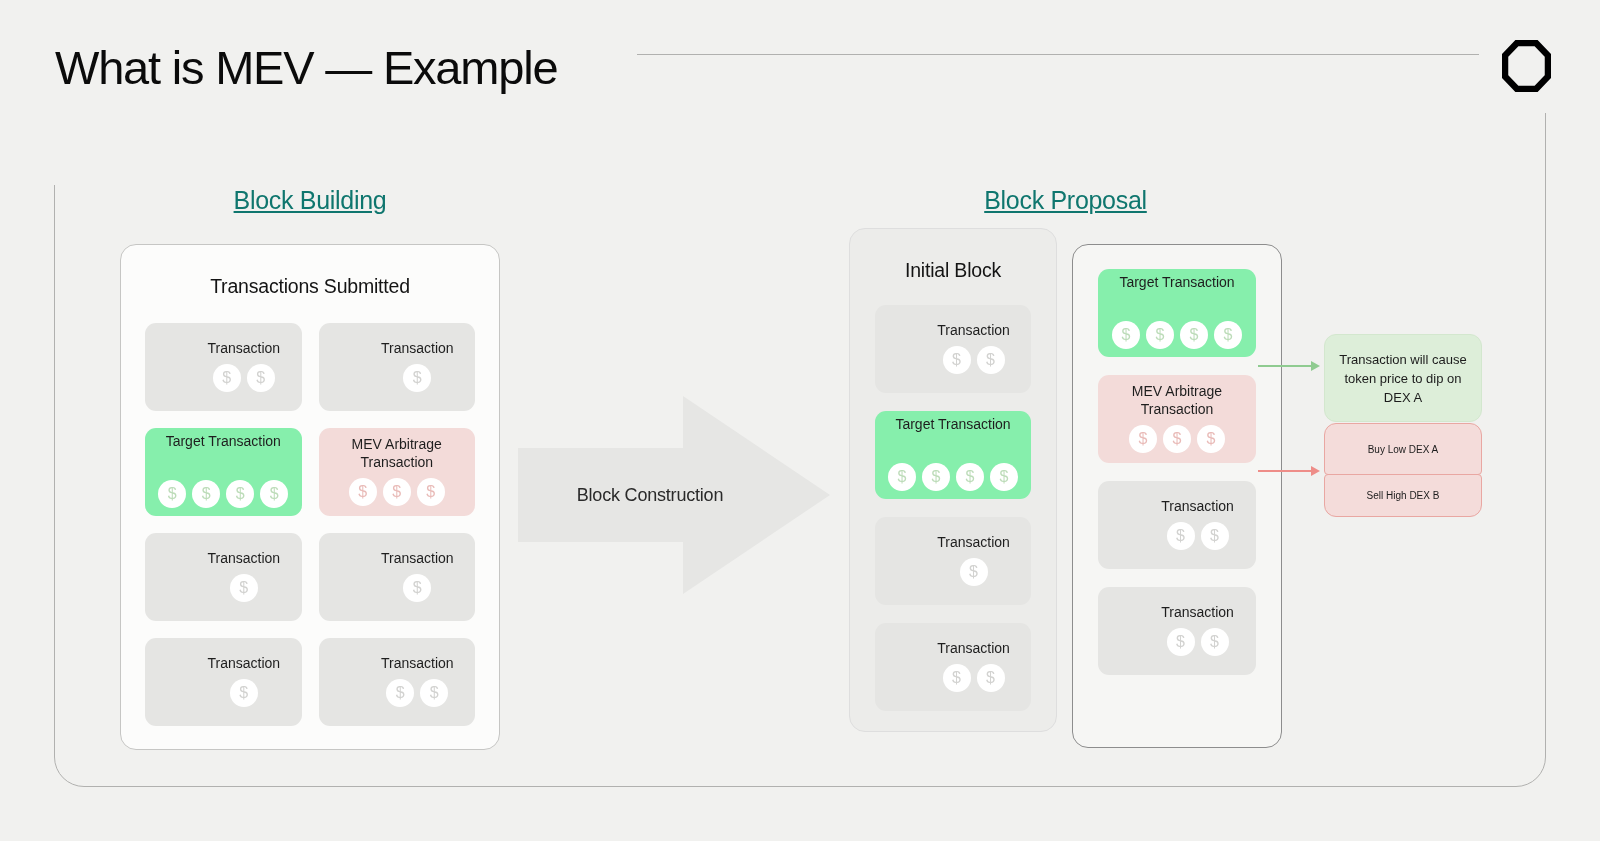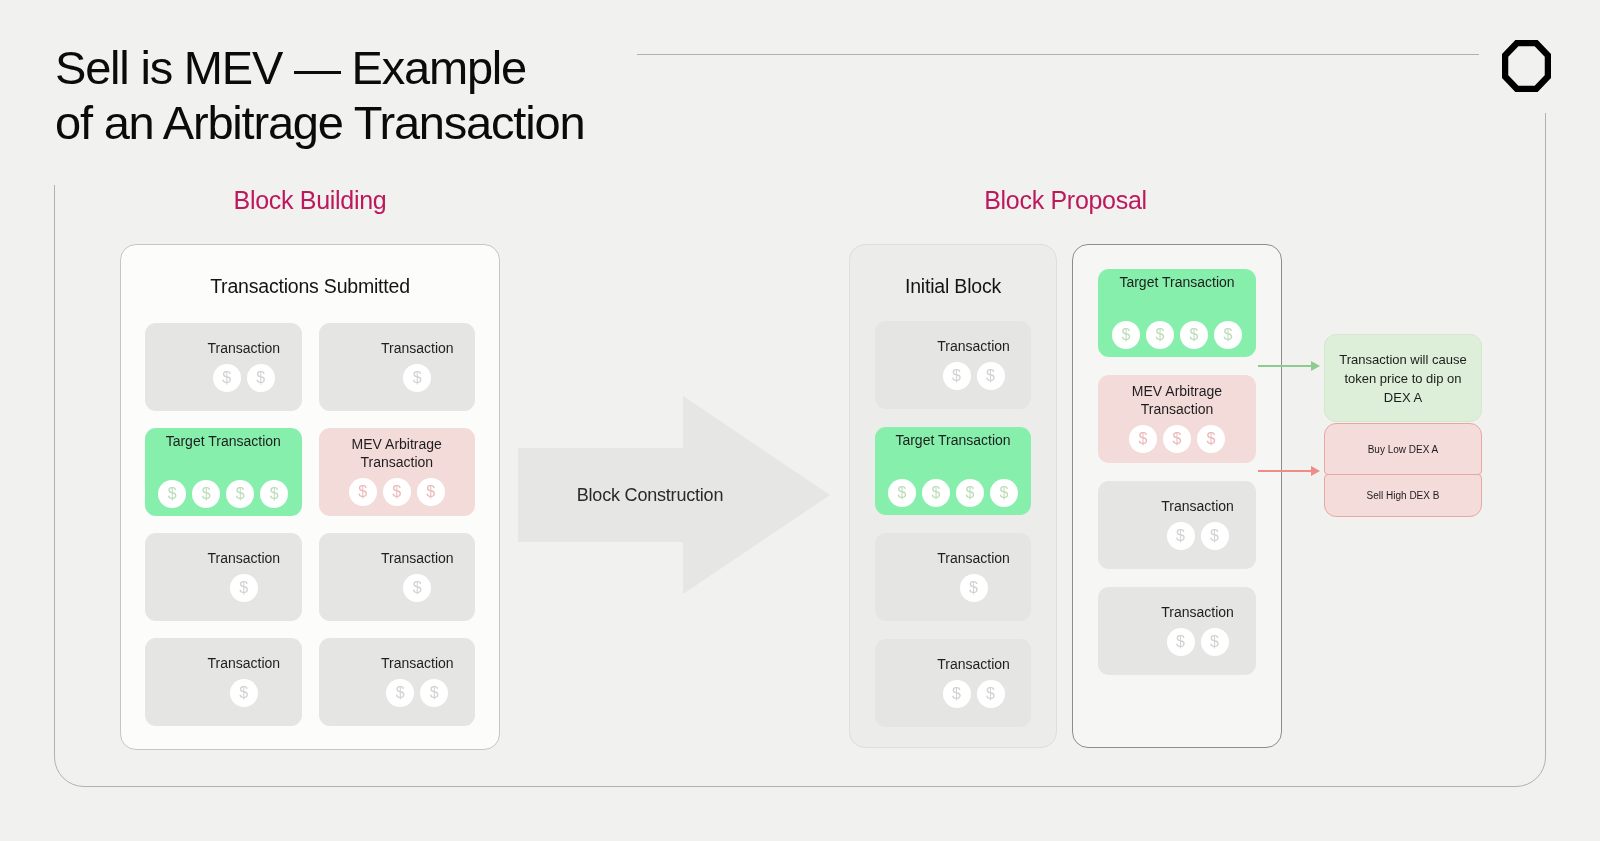--- a/index.html
+++ b/index.html
@@ -28,38 +28,38 @@
   .page-title {
     left:55px; top:40px; z-index:2;
     font-size:47px; line-height:55px; font-weight:400;
     letter-spacing:-1.2px; color:#0b0b0b; white-space:nowrap;
   }
   .logo { left:1502px; top:40px; width:49px; height:52px; z-index:2; }
 
   
   .section-heading {
     z-index:2; text-align:center;
-    font-size:25px; font-weight:400; color:#be185d; letter-spacing:-0.3px;
+    font-size:25px; font-weight:400; color:#0f766e; letter-spacing:-0.3px;text-decoration:underline;
   }
   .heading-building { left:120px; top:186px; width:380px; }
   .heading-proposal { left:849px; top:186px; width:433px; }
 
   
   .panel { z-index:2; border-radius:16px; }
   .panel h3 {
     font-size:19.5px; font-weight:400; color:#141414;
     text-align:center; letter-spacing:-0.2px;
     padding-top:30px; height:52px;
   }
   .panel-submitted {
     left:120px; top:244px; width:380px; height:506px;
     background:#fcfcfb; border:1px solid #c6c6c4;
   }
   .panel-initial {
-    left:849px; top:244px; width:208px; height:504px;
+    left:849px; top:228px; width:208px; height:504px;
     background:#ececea; border:1px solid #dedede;
   }
   .panel-reordered {
     left:1072px; top:244px; width:210px; height:504px;
     background:#f6f6f4; border:1px solid #8d8d8d;
   }
 
   
   .card-grid {
     display:grid; grid-template-columns:1fr 1fr;
@@ -131,22 +131,21 @@
   .note-pink-2 { top:474px; height:43px; border-radius:4px 4px 12px 12px; }
 </style>
 </head>
 <body>
 
 <div class="abs frame"></div>
 <div class="abs patch patch-title"></div>
 <div class="abs patch patch-logo"></div>
 
 <h1 class="abs page-title">
-  <span>Sell is MEV — Example</span><br>
-  <span>of an Arbitrage Transaction</span>
+  <span>What is MEV — Example</span><br>
 </h1>
 
 <svg class="abs logo" viewBox="0 0 49 52">
   <polygon points="15,3 34,3 46,15.5 46,36.5 34,49 15,49 3,36.5 3,15.5" fill="none" stroke="#000000" stroke-width="6.5" stroke-linejoin="miter"></polygon>
 </svg>
 
 <h2 class="abs section-heading heading-building">Block Building</h2>
 
 <div class="abs panel panel-submitted">
   <h3>Transactions Submitted</h3>

